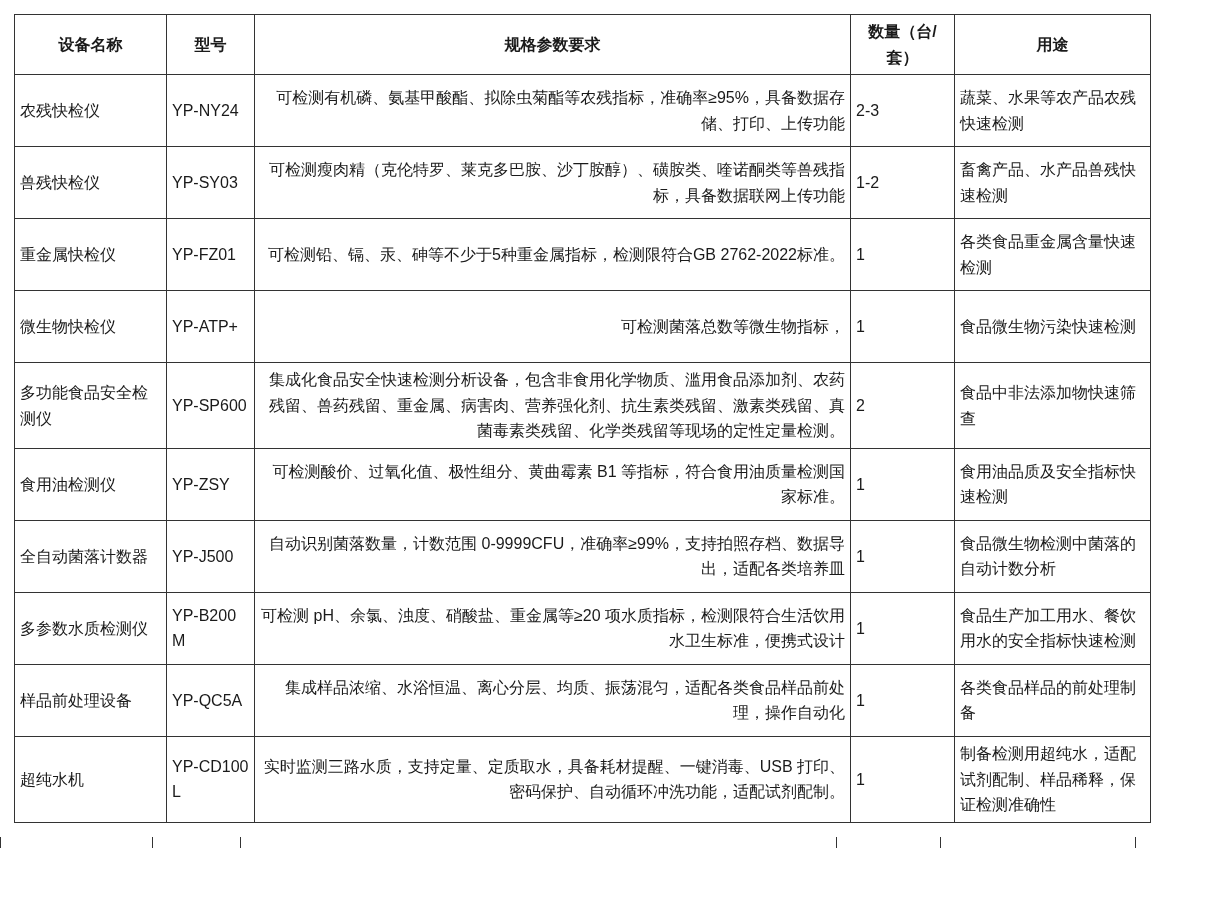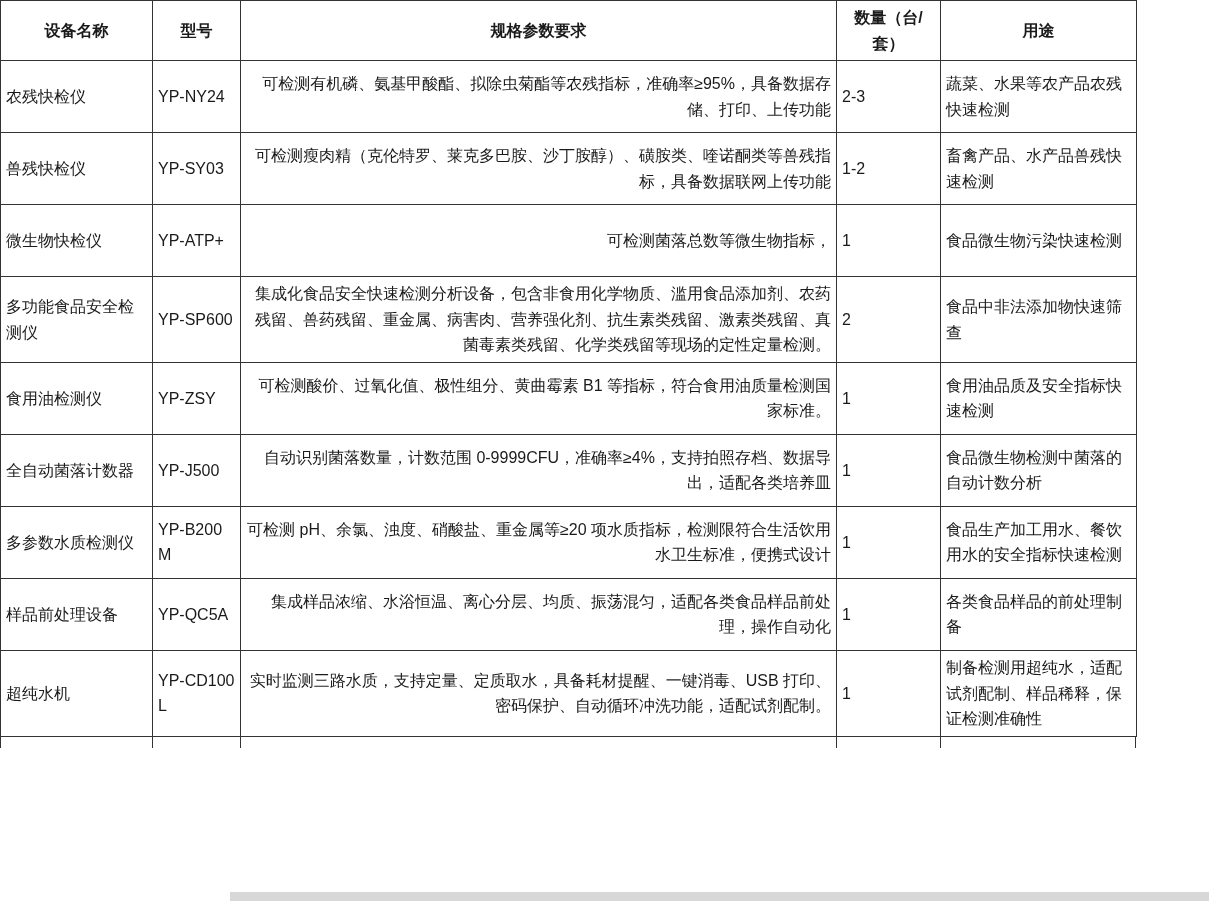--- a/index.html
+++ b/index.html
@@ -5,21 +5,21 @@
   html, body { margin: 0; padding: 0; background: #ffffff; }
   body {
     width: 1209px; height: 901px; overflow: hidden;
     font-family: "Liberation Sans", "DejaVu Sans", sans-serif;
     color: #1a1a1a; font-size: 16px; line-height: 1.6;
   }
   .page { position: relative; width: 1209px; height: 901px; background: #ffffff; }
 
   table.equip {
     border-collapse: collapse; table-layout: fixed;
-    width: 1136px; margin: 0;
+    width: 1136px; margin: 14px;
   }
   table.equip th, table.equip td {
     border: 1px solid #333333;
     padding: 4px 5px;
     vertical-align: middle;
     word-break: break-all;
     overflow: hidden;
   }
   thead tr { height: 51px; }
   tbody tr { height: 72px; }
@@ -75,20 +75,27 @@
     </tr>
 
     <tr>
       <td class="c-name">兽残快检仪</td>
       <td class="c-model">YP-SY03</td>
       <td class="c-spec">可检测瘦肉精（克伦特罗、莱克多巴胺、沙丁胺醇）、磺胺类、喹诺酮类等兽残指标，具备数据联网上传功能</td>
       <td class="c-qty">1-2</td>
       <td class="c-use">畜禽产品、水产品兽残快速检测</td>
     </tr>
 
+    <tr>
+      <td class="c-name">重金属快检仪</td>
+      <td class="c-model">YP-FZ01</td>
+      <td class="c-spec">可检测铅、镉、汞、砷等不少于5种重金属指标，检测限符合GB 2762-2022标准。</td>
+      <td class="c-qty">1</td>
+      <td class="c-use">各类食品重金属含量快速检测</td>
+    </tr>
 
     <tr>
       <td class="c-name">微生物快检仪</td>
       <td class="c-model">YP-ATP+</td>
       <td class="c-spec">可检测菌落总数等微生物指标，</td>
       <td class="c-qty">1</td>
       <td class="c-use">食品微生物污染快速检测</td>
     </tr>
 
     <tr>
@@ -103,21 +110,21 @@
       <td class="c-name">食用油检测仪</td>
       <td class="c-model">YP-ZSY</td>
       <td class="c-spec">可检测酸价、过氧化值、极性组分、黄曲霉素 B1 等指标，符合食用油质量检测国家标准。</td>
       <td class="c-qty">1</td>
       <td class="c-use">食用油品质及安全指标快速检测</td>
     </tr>
 
     <tr>
       <td class="c-name">全自动菌落计数器</td>
       <td class="c-model">YP-J500</td>
-      <td class="c-spec">自动识别菌落数量，计数范围 0-9999CFU，准确率≥4%，支持拍照存档、数据导出，适配各类培养皿</td>
+      <td class="c-spec">自动识别菌落数量，计数范围 0-9999CFU，准确率≥99%，支持拍照存档、数据导出，适配各类培养皿</td>
       <td class="c-qty">1</td>
       <td class="c-use">食品微生物检测中菌落的自动计数分析</td>
     </tr>
 
     <tr>
       <td class="c-name">多参数水质检测仪</td>
       <td class="c-model">YP-B200M</td>
       <td class="c-spec">可检测 pH、余氯、浊度、硝酸盐、重金属等≥20 项水质指标，检测限符合生活饮用水卫生标准，便携式设计</td>
       <td class="c-qty">1</td>
       <td class="c-use">食品生产加工用水、餐饮用水的安全指标快速检测</td>

